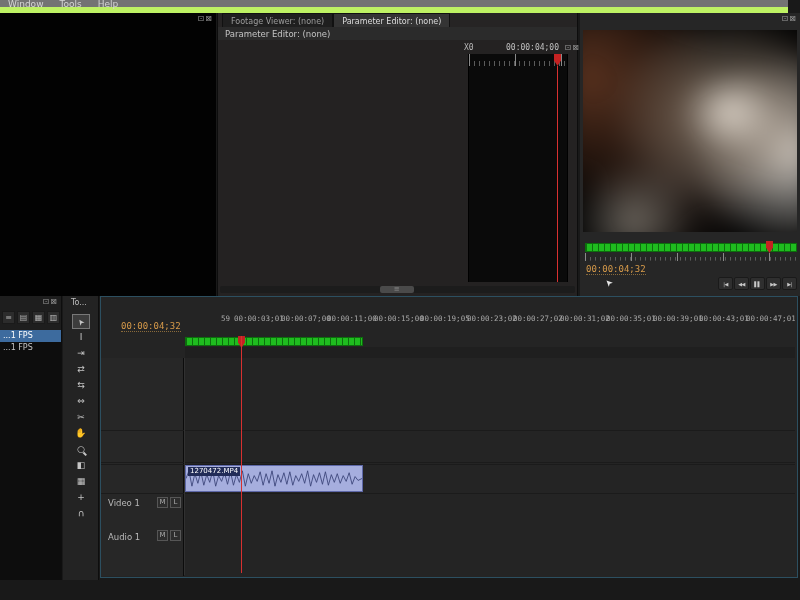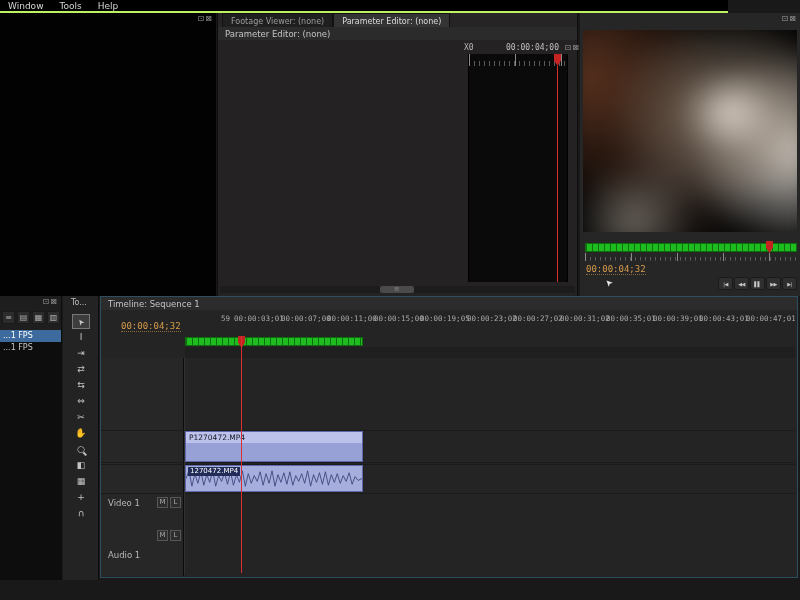--- a/index.html
+++ b/index.html
@@ -1,22 +1,22 @@
 <!DOCTYPE html>
 <html><head>
 <meta charset="utf-8">
 <style>
   * { margin:0; padding:0; box-sizing:border-box; font-family:"DejaVu Sans", sans-serif; }
   html,body { width:800px; height:600px; overflow:hidden; }
   body { position:relative; background:#191919; color:#c8c8c8; font-size:9px; }
   .mono { font-family:"DejaVu Sans Mono", monospace; }
 
   
-  #menubar { position:absolute; left:0; top:0; width:728px; height:13px;
-             background:#000000; border-bottom:2px solid #bef264; display:flex; align-items:center; }
+  #menubar { position:absolute; left:0; top:0; width:788px; height:13px;
+             background:#737373; border-bottom:6px solid #bef264; display:flex; align-items:center; }
   .menu-item { padding:0 8px; font-size:9px; color:#d5d5d5; cursor:default; }
 
   
   .panel-title { font-size:8.5px; color:#c4c4c4; line-height:14px; padding-left:7px; white-space:nowrap; }
   .win-icons { position:absolute; top:1px; right:3px; font-size:8px; color:#9a9a9a; letter-spacing:1px; }
   .win-icons span { cursor:default; }
 
   
   #footage-panel { position:absolute; left:0; top:13px; width:216px; height:283px; background:#020202; }
 
@@ -242,23 +242,20 @@
     <div class="tool-btn" data-name="add-tool-button">
         <span class="tool-glyph" data-name="add-icon">+</span>
       </div>
     <div class="tool-btn" data-name="record-button">
         <span class="tool-glyph" data-name="record-icon">∩</span>
       </div>
   </div>
 </div>
 
 <div id="timeline-panel" data-name="timeline-panel">
-  <div id="timeline-header" data-name="timeline-header">
-    <div class="panel-title" data-name="timeline-title">Timeline: Sequence 1</div>
-  </div>
 
   <div id="tl-timecode" class="mono" data-name="timeline-timecode">00:00:04;32</div>
 
   <div id="tl-labels" data-name="timeline-ruler">
     <span class="tl-label" style="left:0px" data-name="ruler-label">59</span>
     <span class="tl-label" style="left:13px" data-name="ruler-label">00:00:03;01</span>
     <span class="tl-label" style="left:60px" data-name="ruler-label">00:00:07;00</span>
     <span class="tl-label" style="left:106px" data-name="ruler-label">00:00:11;00</span>
     <span class="tl-label" style="left:153px" data-name="ruler-label">00:00:15;00</span>
     <span class="tl-label" style="left:199px" data-name="ruler-label">00:00:19;05</span>
@@ -271,34 +268,31 @@
     <span class="tl-label" style="left:525px" data-name="ruler-label">00:00:47;01</span>
   </div>
 
   <div id="tl-rangebar" class="range-bar" data-name="in-out-range-bar"></div>
   <div id="tl-ticks" class="ticks" data-name="timeline-ruler-ticks"></div>
 
   <div id="tl-leftcol" data-name="track-header-column">
     <span class="track-label" style="top:140px" data-name="track-name">Video 1</span>
     <span class="track-btn" style="left:56px; top:139px" data-name="mute-button">M</span>
     <span class="track-btn" style="left:69px; top:139px" data-name="lock-button">L</span>
-    <span class="track-label" style="top:192px" data-name="track-name">Audio 1</span>
+    <span class="track-label" style="top:174px" data-name="track-name">Audio 1</span>
     <span class="track-btn" style="left:56px; top:172px" data-name="mute-button">M</span>
     <span class="track-btn" style="left:69px; top:172px" data-name="lock-button">L</span>
   </div>
 
   <div class="hline" style="top:133px" data-name="track-separator"></div>
   <div class="hline" style="top:165px" data-name="track-separator"></div>
   <div class="hline" style="top:167px" data-name="track-separator"></div>
   <div class="hline" style="top:196px" data-name="track-separator"></div>
   <div id="tl-vline" data-name="clip-start-guide"></div>
 
-  <div class="clip" id="video-clip" data-name="video-clip">
-    <div class="clip-title" data-name="clip-name-label">P1270472.MP4</div>
-  </div>
 
   <div class="clip" id="audio-clip" data-name="audio-clip">
     <span id="audio-label" data-name="clip-name-label">1270472.MP4</span>
     <svg id="waveform-svg" viewBox="0 0 178 26" preserveAspectRatio="none" data-name="waveform">
       <polyline fill="none" stroke="#3b4579" stroke-width="1" opacity="0.9" points="0,13 3,5 6,21 9,8 12,18 15,6 18,20 21,9 24,17 27,5 30,21 33,10 36,16 39,7 42,19 45,6 48,20 51,9 54,17 57,5 60,21 63,8 66,18 69,10 72,16 75,6 78,20 81,8 84,18 87,5 90,21 93,9 96,17 99,7 102,19 105,6 108,20 111,10 114,16 117,8 120,18 123,5 126,21 129,9 132,17 135,7 138,19 141,6 144,20 147,9 150,17 153,8 156,18 159,10 162,16 165,7 168,19 171,11 174,15 178,13"></polyline>
     </svg>
   </div>
 
   <div id="tl-ph-handle" class="ph-handle" data-name="timeline-playhead-marker"></div>
   <div id="tl-ph-line" class="ph-line" data-name="timeline-playhead-line"></div>

